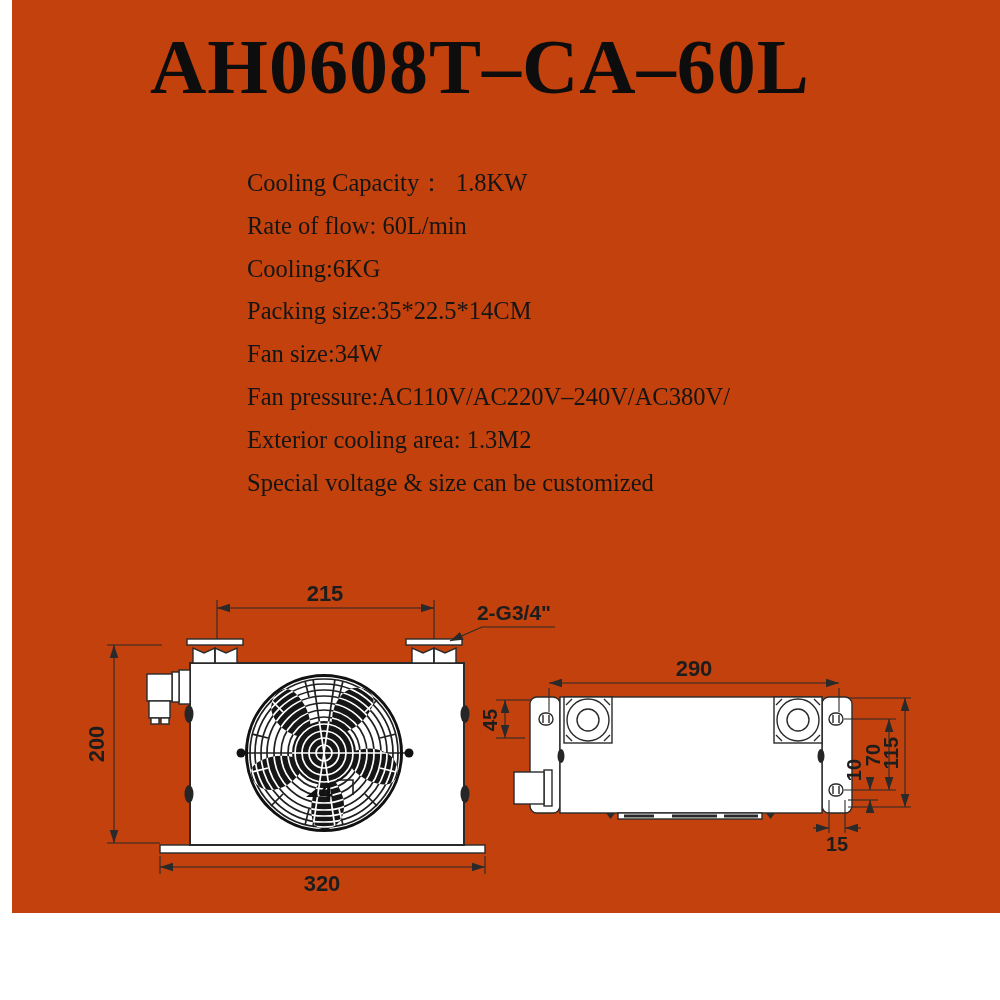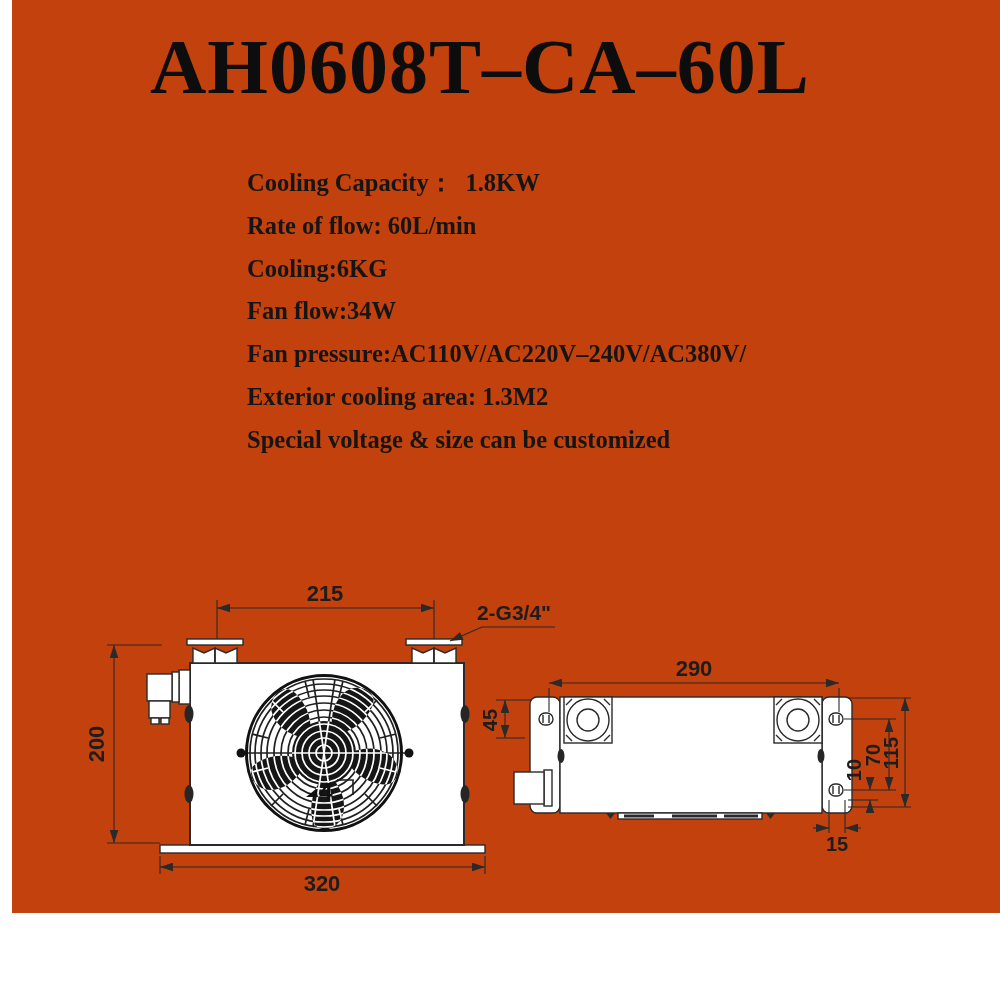--- a/index.html
+++ b/index.html
@@ -2,39 +2,40 @@
 <html><head>
 <meta charset="utf-8">
 <style>
   html,body{margin:0;padding:0;background:#fff;}
   #canvas{position:relative;width:1000px;height:913px;background:#c2410c;overflow:hidden;
           font-family:"Liberation Serif", serif;color:#111;margin-left:12px;}
   .title{position:absolute;left:138px;top:22px;width:860px;
          font-family:"Liberation Serif", serif;font-weight:bold;font-size:78px;
          letter-spacing:1px;color:#0d0d0d;white-space:pre;}
   .specs{position:absolute;left:235px;top:162px;}
-  .spec-line{font-family:"Liberation Serif", serif;font-weight:bold;font-size:24.5px;
+  .spec-line{font-family:"Liberation Serif", serif;font-weight:normal;font-size:24.5px;
              line-height:42.8px;color:#151515;white-space:pre;}
   .drawing-svg{position:absolute;left:0;top:555px;width:1000px;height:420px;}
   .dim{font-family:"Liberation Sans", sans-serif;font-weight:600;fill:#1d1d1d;}
   .dim22{font-size:22px;} .dim20{font-size:20px;} .dim21{font-size:21px;}
   .partnum{font-family:"Liberation Sans", sans-serif;font-weight:700;font-size:24px;fill:#111;}
 </style>
 </head>
 <body>
 
 <div id="canvas">
 
   <div class="title">AH0608T–CA–60L</div>
 
   <div class="specs">
     <div class="spec-line">Cooling Capacity：  1.8KW</div>
     <div class="spec-line">Rate of flow: 60L/min</div>
     <div class="spec-line">Cooling:6KG</div>
-    <div class="spec-line">Fan flow:34W</div>
+    <div class="spec-line">Packing size:35*22.5*14CM</div>
+    <div class="spec-line">Fan size:34W</div>
     <div class="spec-line">Fan pressure:AC110V/AC220V–240V/AC380V/</div>
     <div class="spec-line">Exterior cooling area: 1.3M2</div>
     <div class="spec-line">Special voltage &amp; size can be customized</div>
   </div>
 
   <svg class="drawing-svg" viewBox="0 555 1000 420">
     <defs>
       <marker id="ar" viewBox="0 0 12 8" markerWidth="13" markerHeight="9" refX="12" refY="4" orient="auto-start-reverse" markerUnits="userSpaceOnUse">
         <path d="M0 0 L12 4 L0 8 Z" fill="#2a2a2a"></path>
       </marker>

